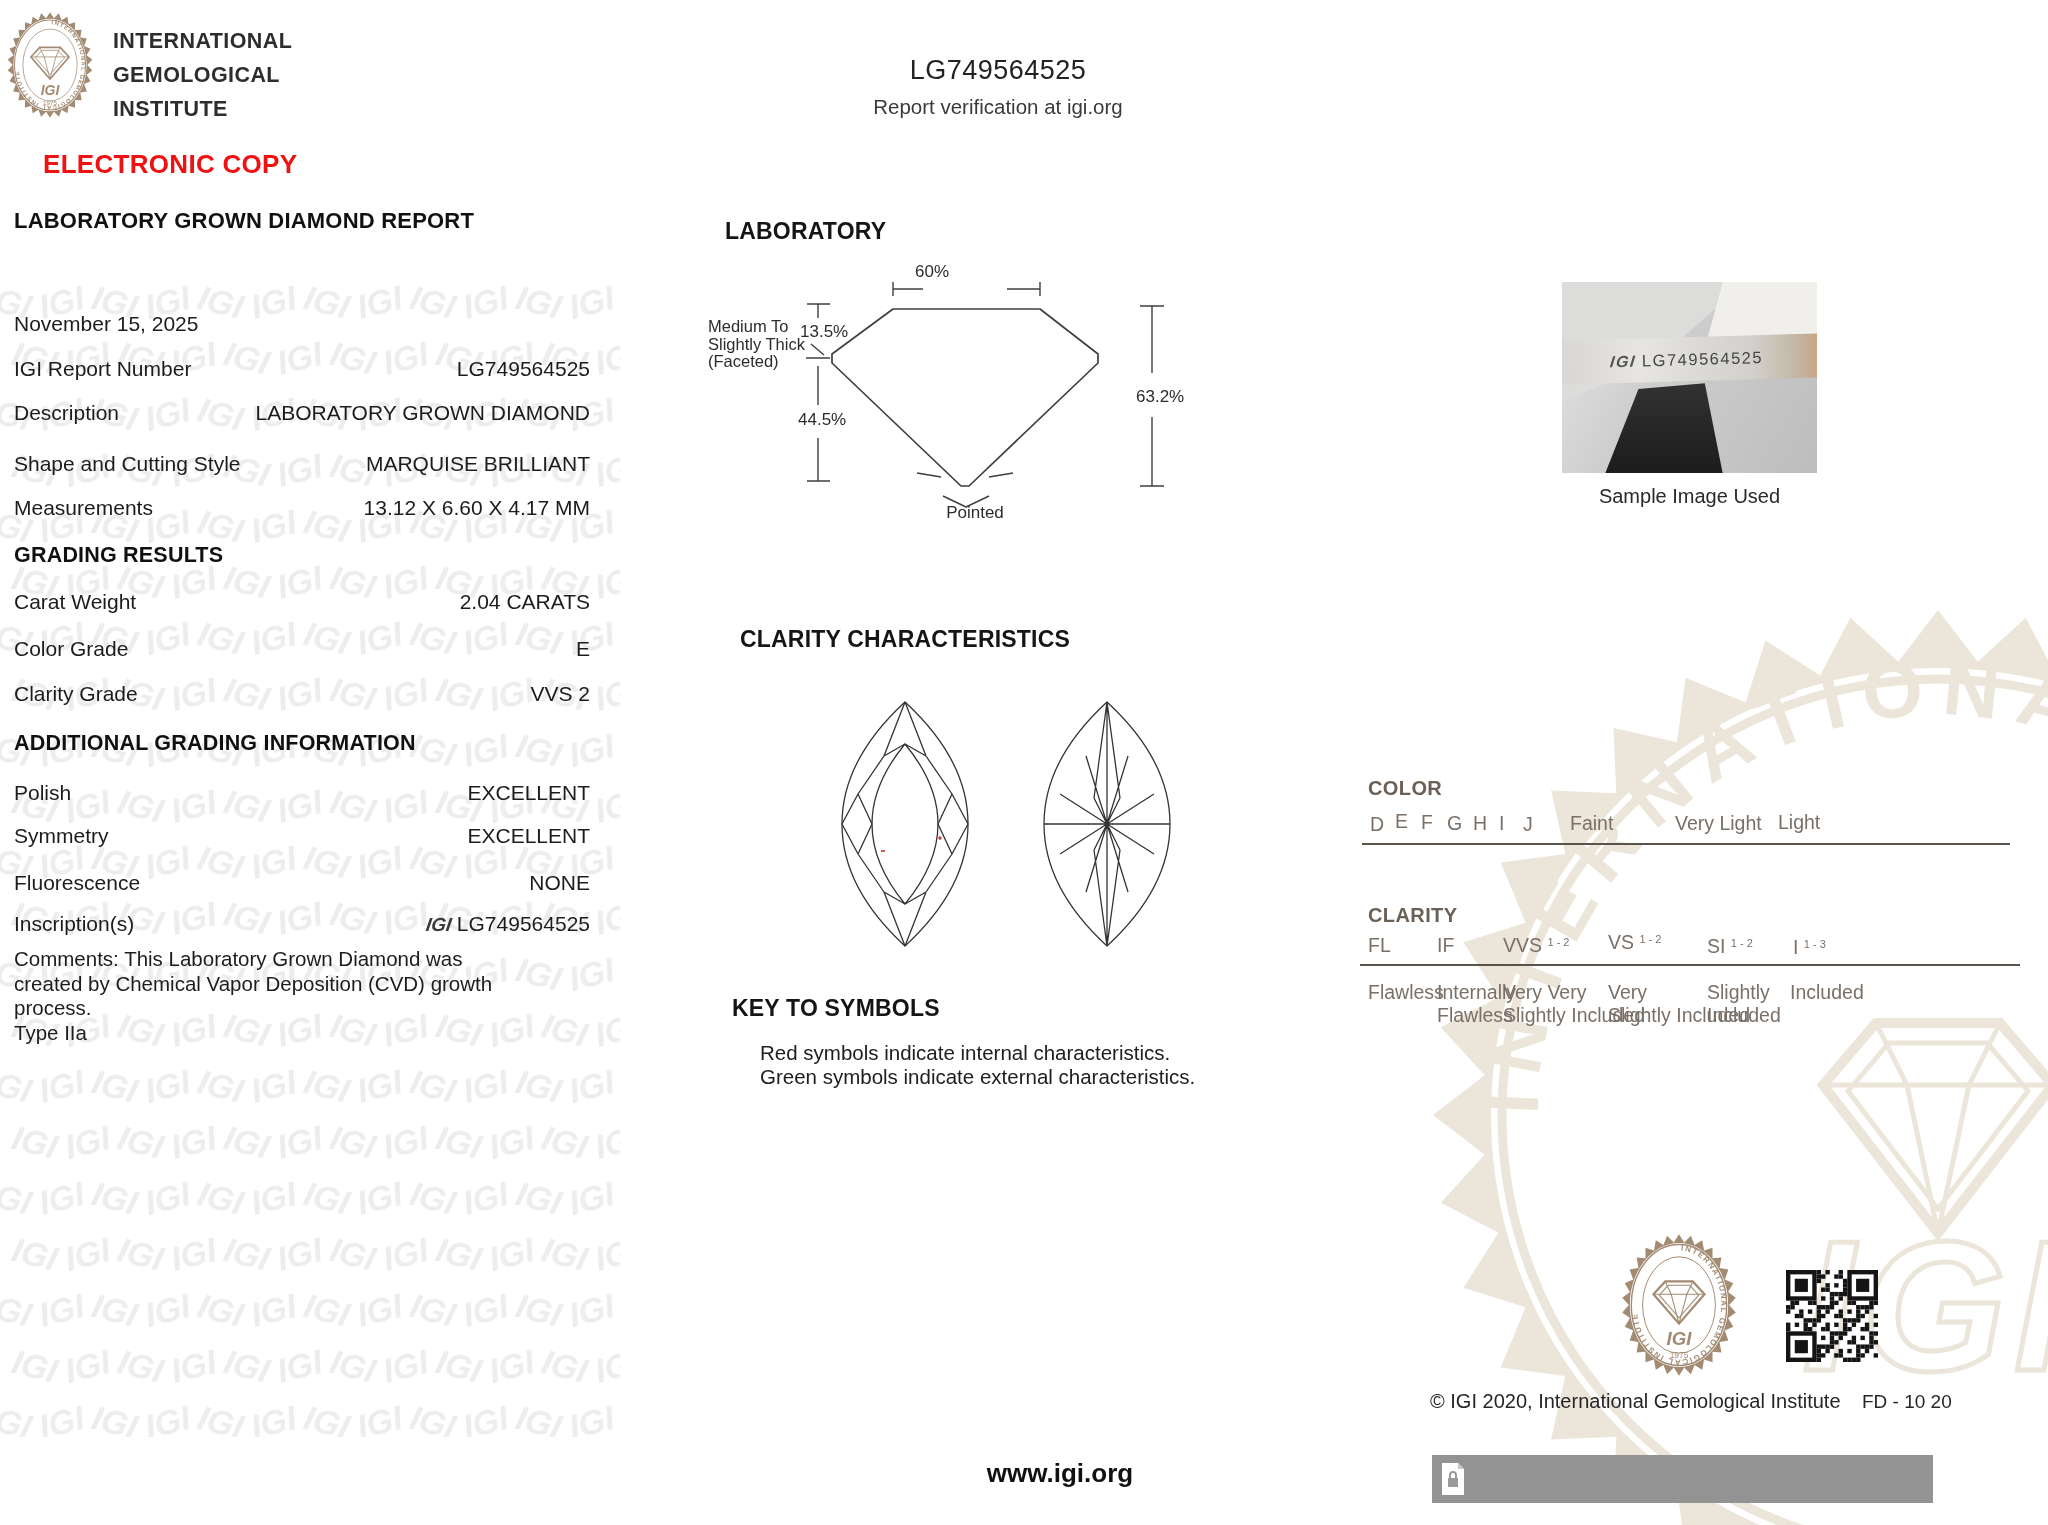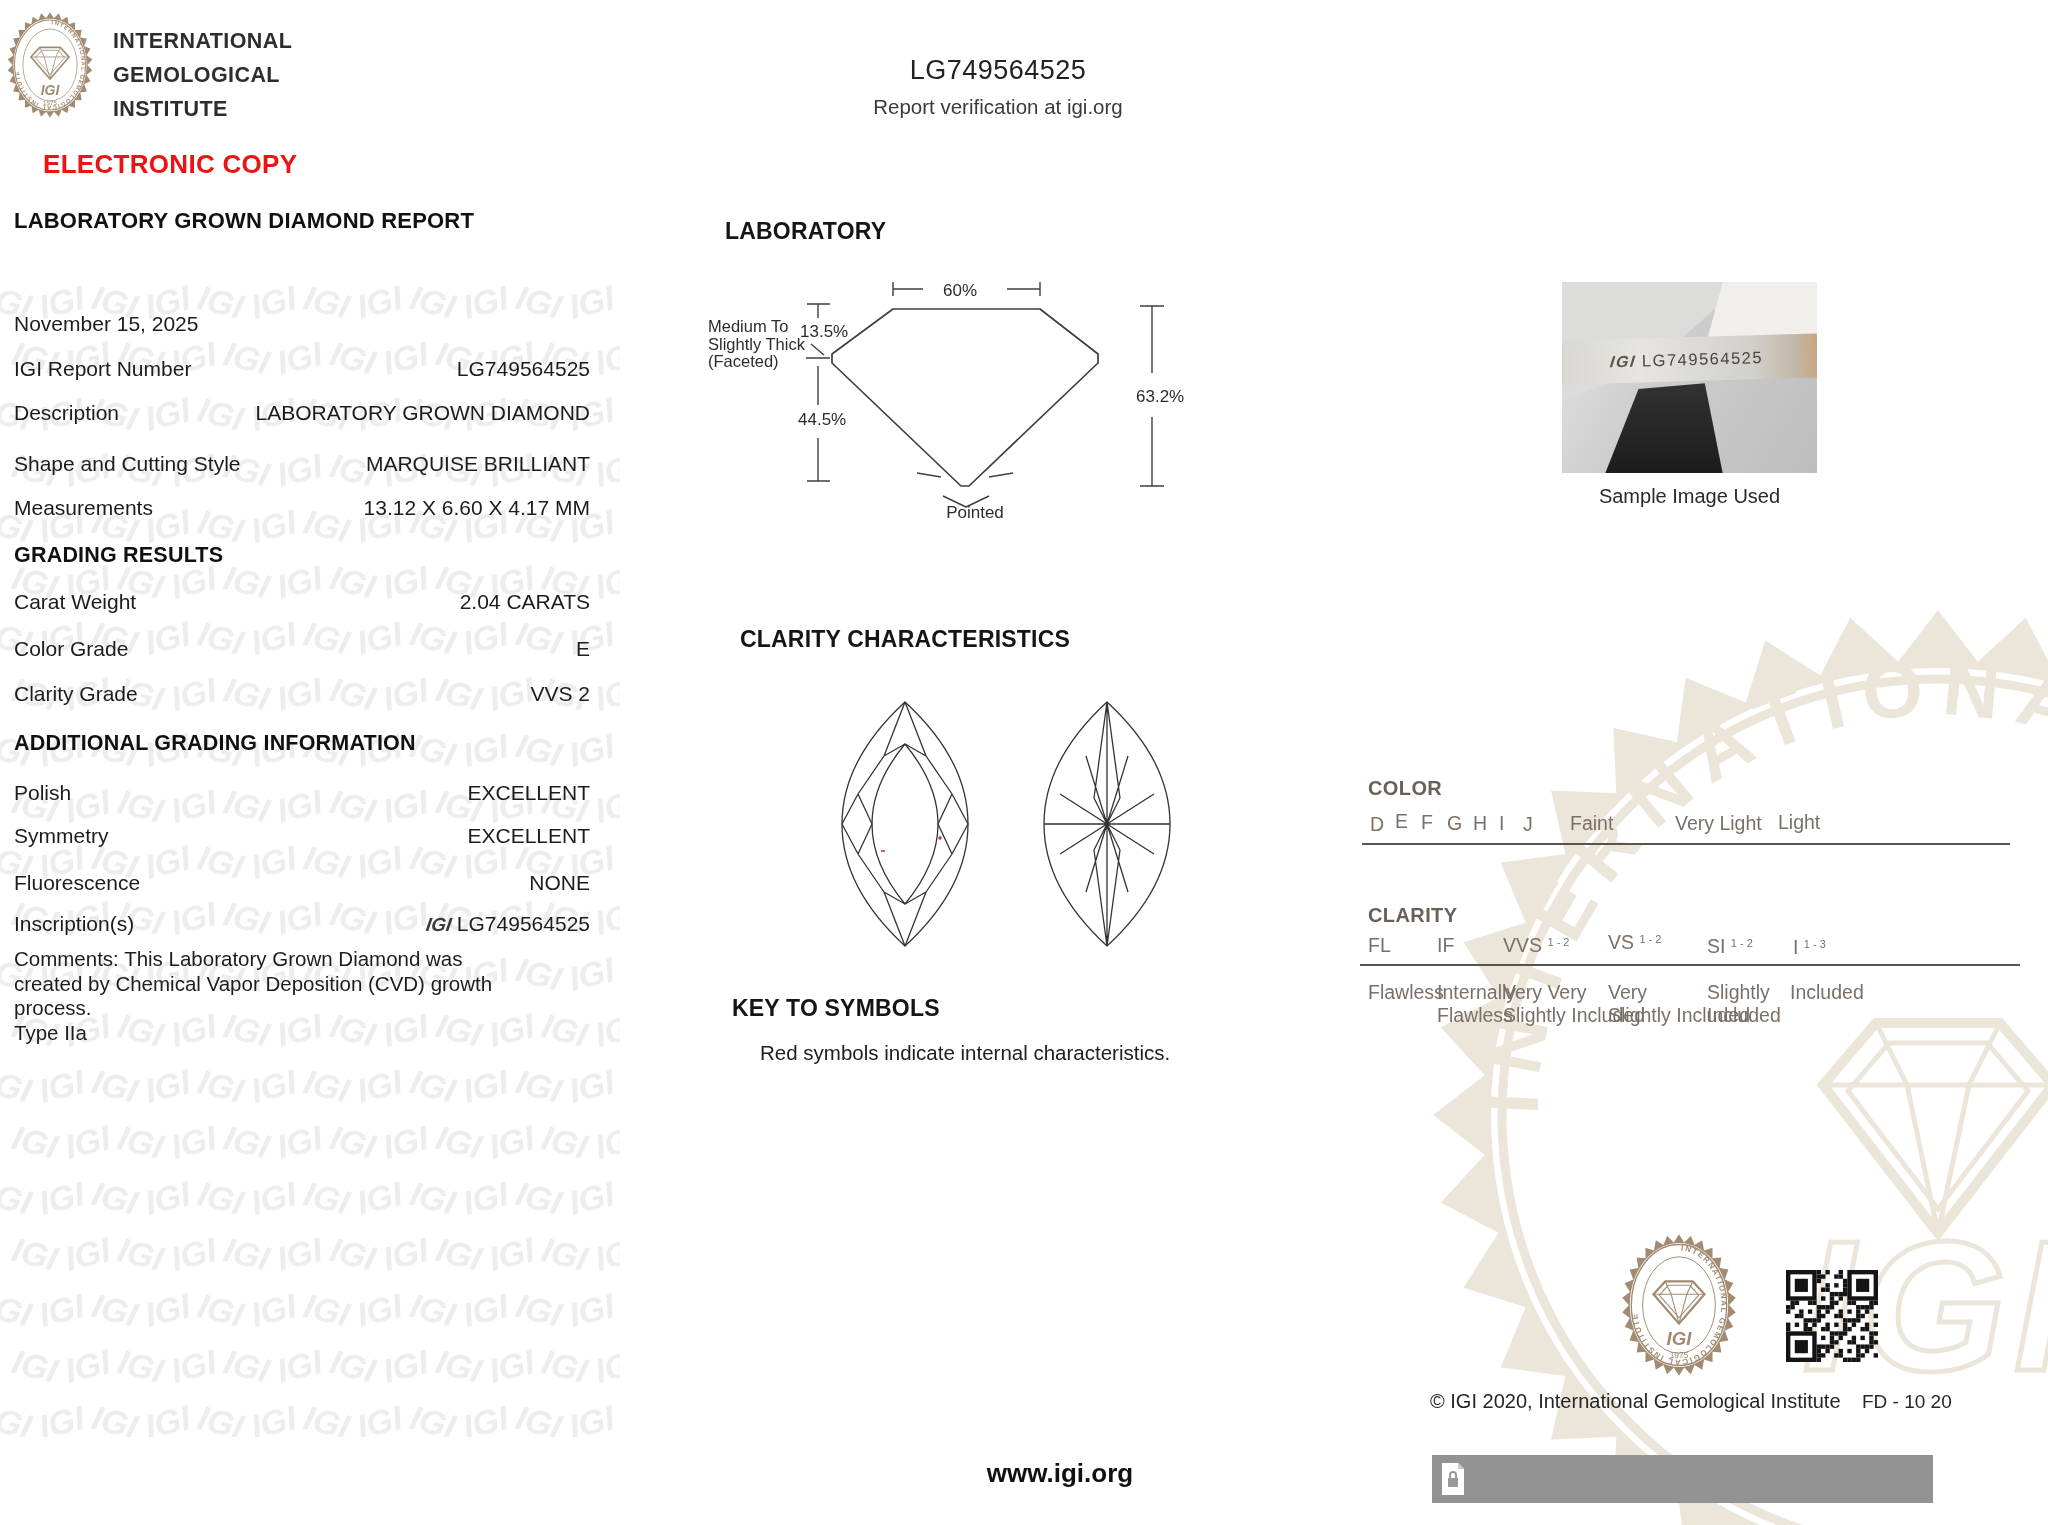--- a/index.html
+++ b/index.html
@@ -432,21 +432,21 @@
   <div class="abs h2" style="left:725px;top:218px">LABORATORY</div>
   <svg class="abs" style="left:690px;top:255px;z-index:1" width="500" height="290" viewBox="0 0 500 290">
     <g fill="none" stroke="#3f3f3f" stroke-width="1.7" stroke-linejoin="round">
       <path d="M203,54 L350,54 L408,99 L408,108 L279,231 L271,231 L142,108 L142,99 Z"></path>
       <path d="M227,218 L251,222 M323,218 L299,222 M253,241 L276,252 L299,241" stroke-width="1.4"></path>
       <path d="M203,27 L203,41 M203,34 L233,34 M317,34 L350,34 M350,27 L350,41" stroke-width="1.4"></path>
       <path d="M117,49 L140,49 M128,49 L128,63 M121,89 L134,100 M116,103 L140,103 M128,111 L128,150 M128,183 L128,226 M117,226 L140,226" stroke-width="1.4"></path>
       <path d="M450,51 L474,51 M462,51 L462,118 M462,162 L462,231 M450,231 L474,231" stroke-width="1.4"></path>
     </g>
   </svg>
-  <div class="abs plabel" style="left:915px;top:281px;width:90px;text-align:center">60%</div>
+  <div class="abs plabel" style="left:915px;top:262px;width:90px;text-align:left">60%</div>
   <div class="abs small3" style="left:708px;top:318px">Medium To
 Slightly Thick
 (Faceted)</div>
   <div class="abs plabel" style="left:800px;top:322px">13.5%</div>
   <div class="abs plabel" style="left:798px;top:410px">44.5%</div>
   <div class="abs plabel" style="left:1136px;top:387px">63.2%</div>
   <div class="abs plabel" style="left:925px;top:503px;width:100px;text-align:center">Pointed</div>
 
   <div class="abs h2" style="left:740px;top:626px">CLARITY CHARACTERISTICS</div>
 
@@ -471,20 +471,21 @@
       <path d="M65,4 L65,248 M2,126 L128,126
                M65,126 L18,96 M65,126 L112,96 M65,126 L18,156 M65,126 L112,156
                M65,126 L44,58 M65,126 L86,58 M65,126 L44,194 M65,126 L86,194
                M65,4 L52,100 M65,4 L78,100 M52,100 L65,126 M78,100 L65,126
                M65,248 L52,152 M65,248 L78,152 M52,152 L65,126 M78,152 L65,126"></path>
     </g>
   </svg>
 
   <div class="abs h2" style="left:732px;top:995px">KEY TO SYMBOLS</div>
   <div class="abs keyline" style="top:1041px">Red symbols indicate internal characteristics.</div>
+  <div class="abs keyline" style="top:1065px">Green symbols indicate external characteristics.</div>
 
   <div class="abs photo">
     <div class="ph-tri1"></div>
     <div class="ph-tri2"></div>
     <div class="ph-strip">
       <div class="ph-ins">
         <span class="igi-mark" style="font-size:16px;color:#55554f">IGI</span>
         <span>LG749564525</span>
       </div>
     </div>

